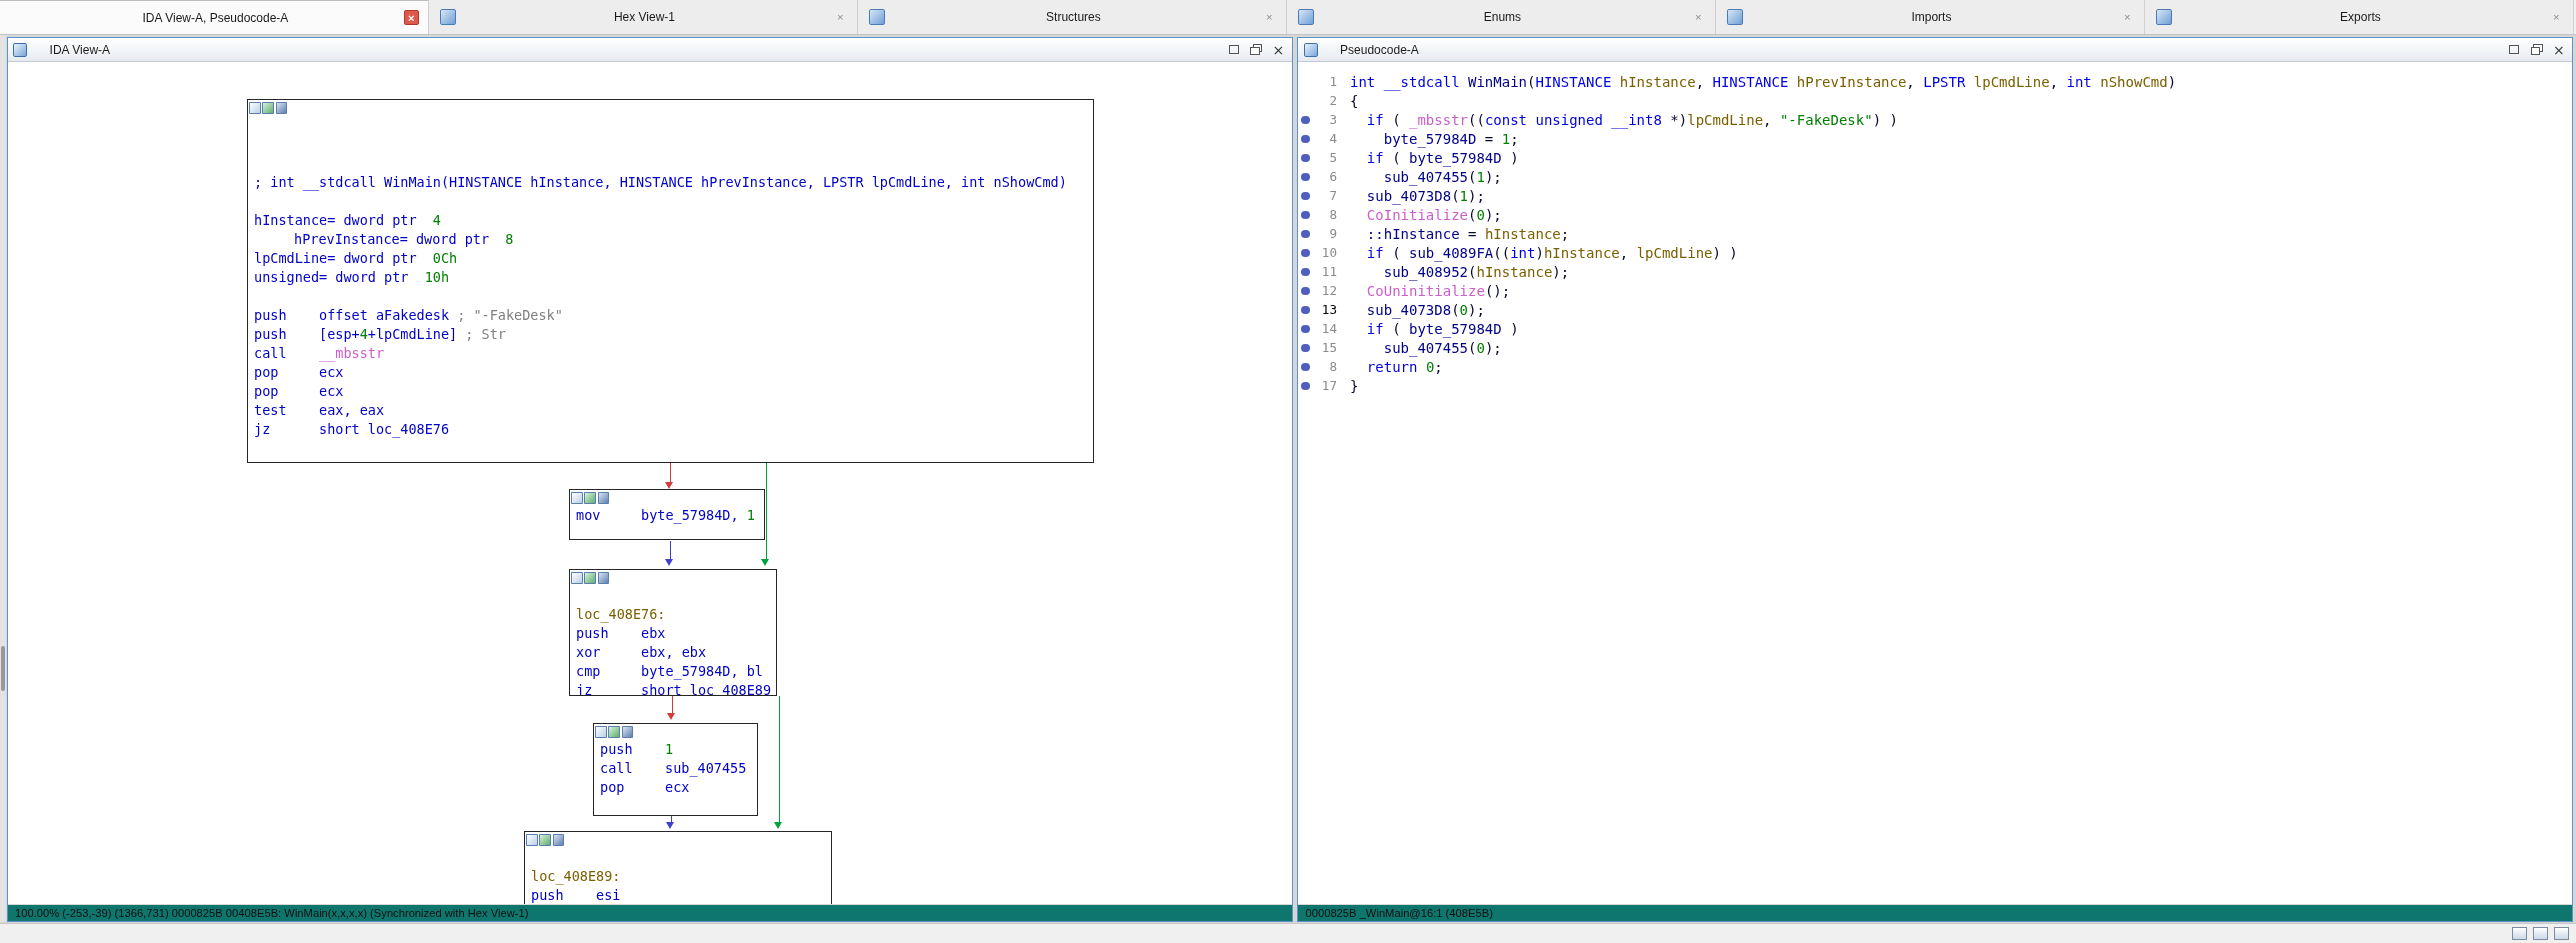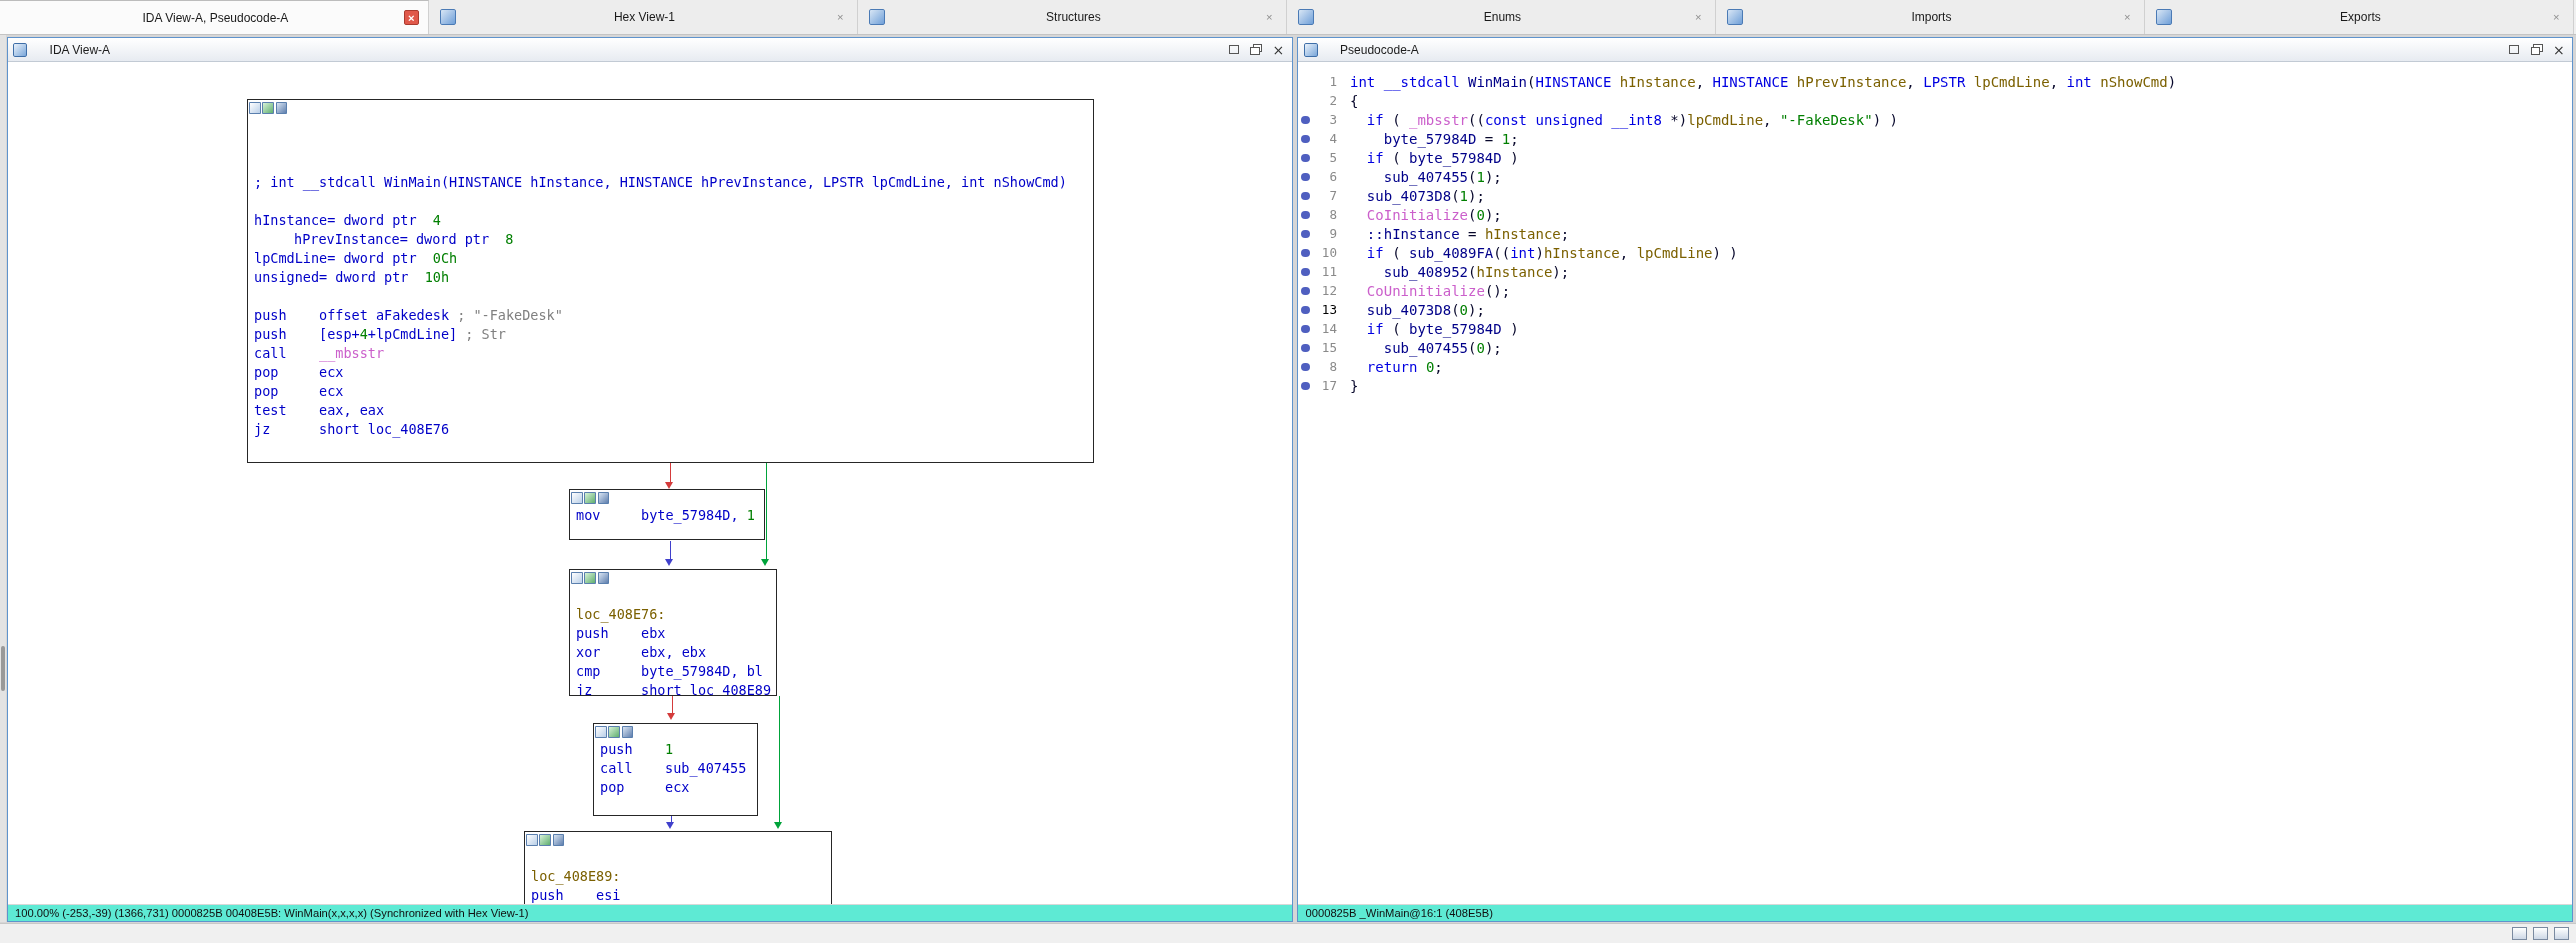--- a/index.html
+++ b/index.html
@@ -34,21 +34,21 @@
              background:linear-gradient(135deg,#eaf2fb,#79a6d9); flex:none; }
   .pt-title { font-size:12px; color:#1c1c1c; flex:1; white-space:nowrap; overflow:hidden;padding-left:16px; }
   .pt-btn { width:18.7px; height:17px; margin-right:3.7px; display:flex; align-items:center; justify-content:center; }
   .icon-max { width:10.3px; height:9.3px; border:0.9px solid #555; border-top-width:1.9px; }
   .icon-float { position:relative; width:12px; height:11.2px; }
   .icon-float::before { content:""; position:absolute; right:0; top:0; width:7.5px; height:6.5px; border:0.9px solid #555; background:#fff; }
   .icon-float::after  { content:""; position:absolute; left:0; bottom:0; width:7.5px; height:6.5px; border:0.9px solid #555; background:#fff; }
   .icon-close { font-size:14px; line-height:1; color:#333; font-family:"DejaVu Sans", sans-serif; }
 
   .panel-content { position:absolute; left:0; right:0; top:24px; bottom:17px; background:#fff; overflow:hidden; }
-  .panel-status { position:absolute; left:0; right:0; bottom:0; height:17px; background:#5eead4;
+  .panel-status { position:absolute; left:0; right:0; bottom:0; height:17px; background:#0f766e;
                   border-top:0.9px solid #d8d8d8; font-size:11.2px; line-height:16px; color:#101010;
                   padding-left:7.5px; white-space:nowrap; overflow:hidden; }
 
   
   .graph-area { position:absolute; }
   .gblock { position:absolute; background:#fff; border:0.9px solid #262626; overflow:hidden; }
   .gblock-head { height:16px; display:flex; align-items:center; gap:1.9px; padding-left:1.9px; }
   .nicon { width:11.2px; height:11.2px; border:0.9px solid #5a7fae; border-radius:0.9px; flex:none; }
   .nicon.n1 { background:linear-gradient(135deg,#ffffff,#b9cfe8); }
   .nicon.n2 { background:linear-gradient(135deg,#d8f2d8,#5fae6f); }

